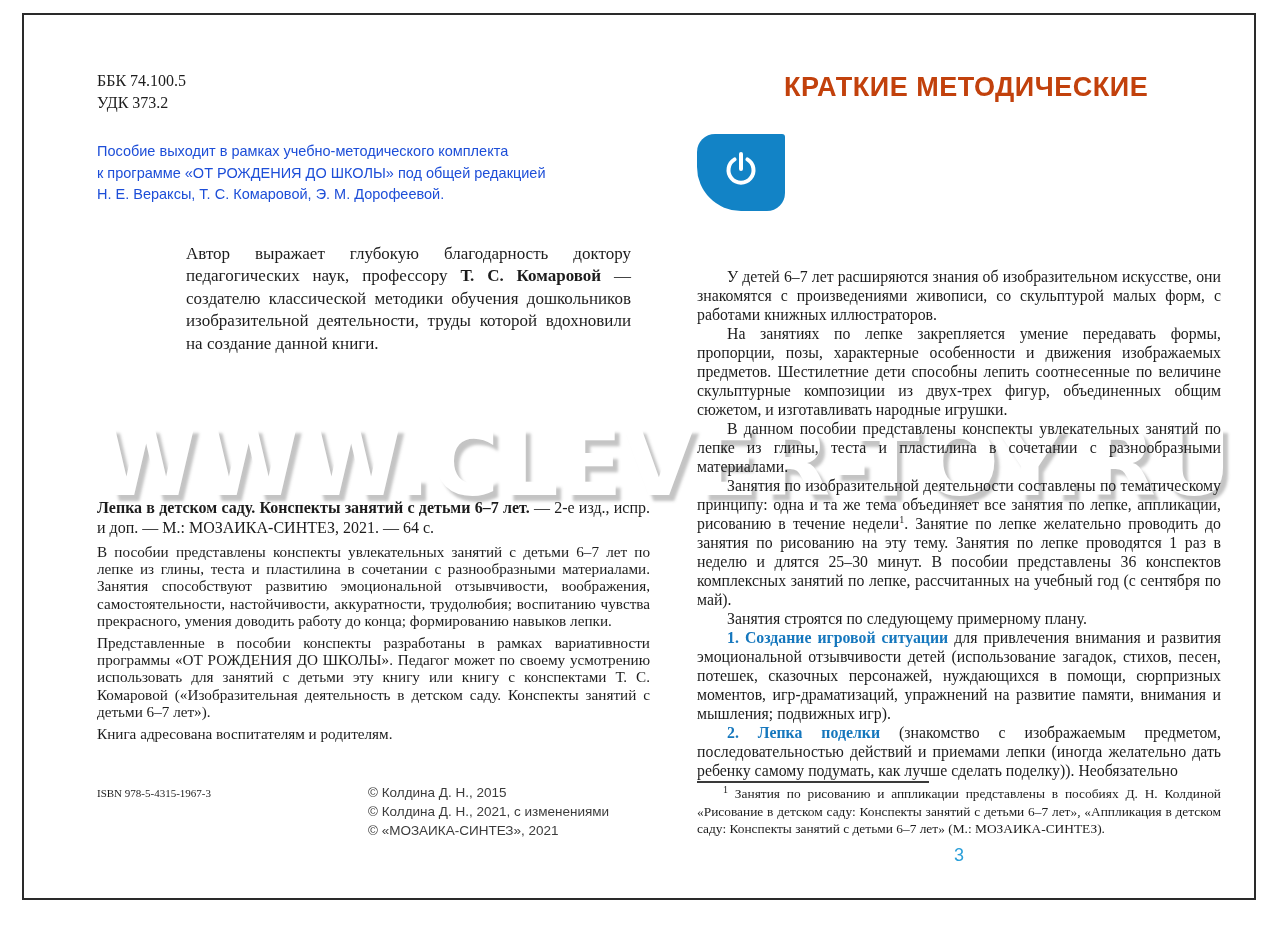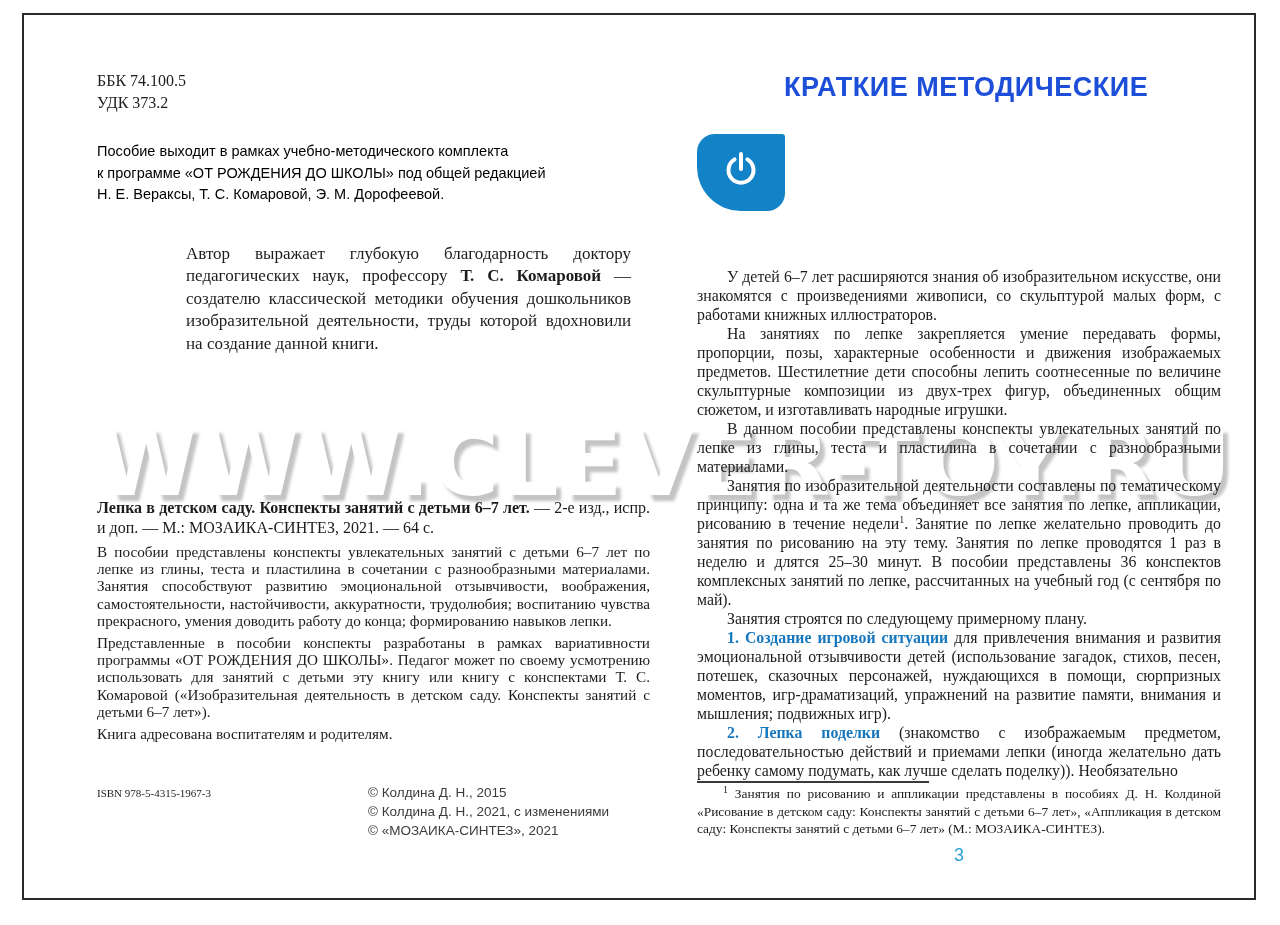--- a/index.html
+++ b/index.html
@@ -16,21 +16,21 @@
     font-family:"DejaVu Sans", sans-serif;font-weight:bold;font-size:92px;
     letter-spacing:1px;color:#ffffff;text-align:center;white-space:nowrap;
     text-shadow:5px 6px 3px rgba(125,125,125,0.45);
   }
   .layer{position:absolute;inset:0;z-index:2;}
 
   
   .bbk-block{position:absolute;left:73px;top:55px;font-size:16px;line-height:22px;color:#1d1d1d;}
   .series-note{
     position:absolute;left:73px;top:126px;
-    font-family:"Liberation Sans", sans-serif;font-size:14.5px;line-height:21.5px;color:#000000;
+    font-family:"Liberation Sans", sans-serif;font-size:14.5px;line-height:21.5px;color:#1d4ed8;
   }
   .ack{
     position:absolute;left:162px;top:228px;width:445px;
     font-size:17px;line-height:22.4px;text-align:justify;
   }
   .bib-block{position:absolute;left:73px;top:483px;width:553px;}
   .bib-author{font-size:16px;line-height:20px;font-weight:bold;}
   .bib-info{font-size:16px;line-height:20px;text-align:justify;margin:0;}
   .bib-info .b{font-weight:bold;}
   .annot{font-size:15.2px;line-height:17.2px;text-align:justify;margin:5px 0 0 0;}
@@ -38,21 +38,21 @@
   .copyright{
     position:absolute;left:344px;top:768px;
     font-family:"Liberation Sans", sans-serif;font-size:13.5px;line-height:19px;color:#3c3c3c;
   }
   .isbn{position:absolute;left:73px;top:772px;font-size:11px;}
 
   
   .rp-heading{
     position:absolute;left:760px;top:56px;
     font-family:"Liberation Sans", sans-serif;font-weight:bold;font-size:27px;line-height:33px;
-    color:#1d4ed8;letter-spacing:0.5px;
+    color:#c2410c;letter-spacing:0.5px;
   }
   .icon-box{
     position:absolute;left:673px;top:119px;width:88px;height:77px;
     background:#1283c6;border-radius:18px 3px 18px 44px;
   }
   .icon-box svg{position:absolute;left:24px;top:17px;}
   .rp-body{
     position:absolute;left:673px;top:252px;width:524px;
     font-size:15.8px;line-height:19px;text-align:justify;color:#1c1c1c;
   }

